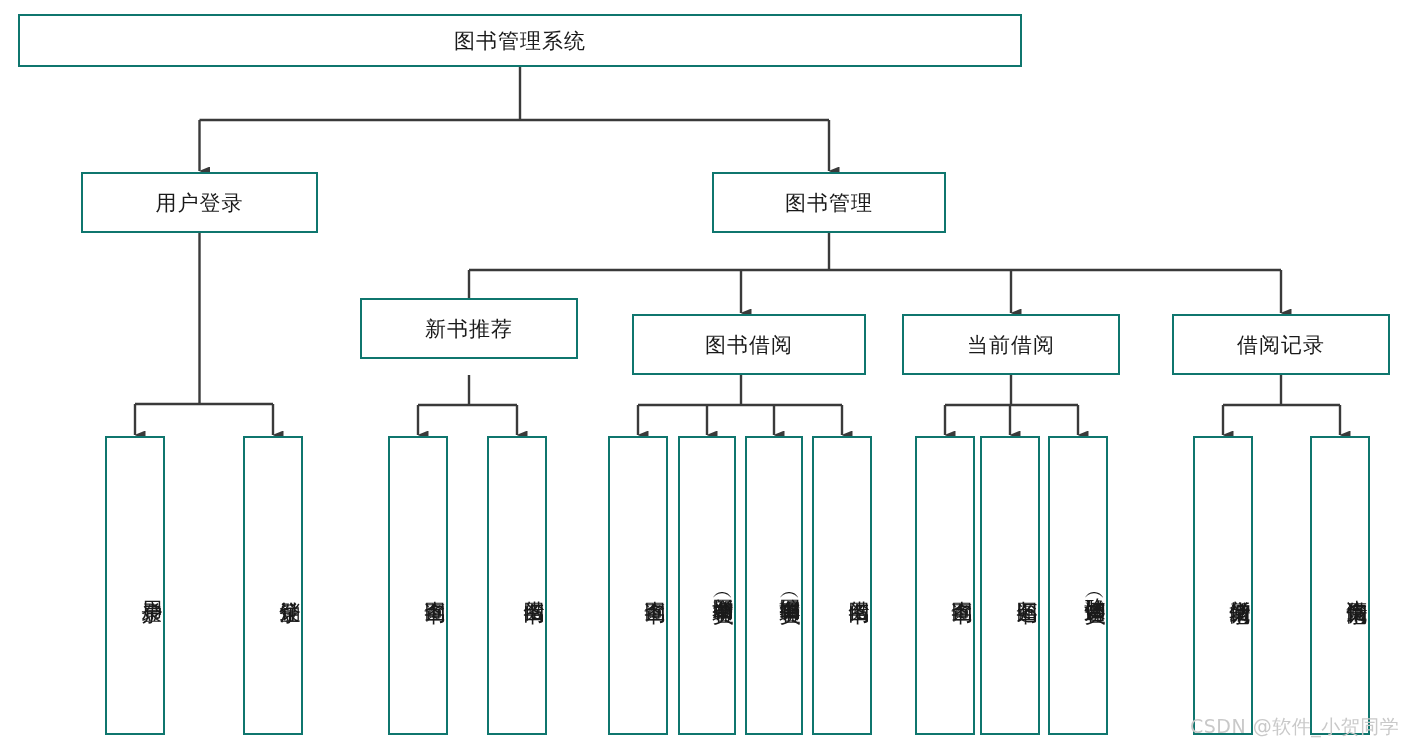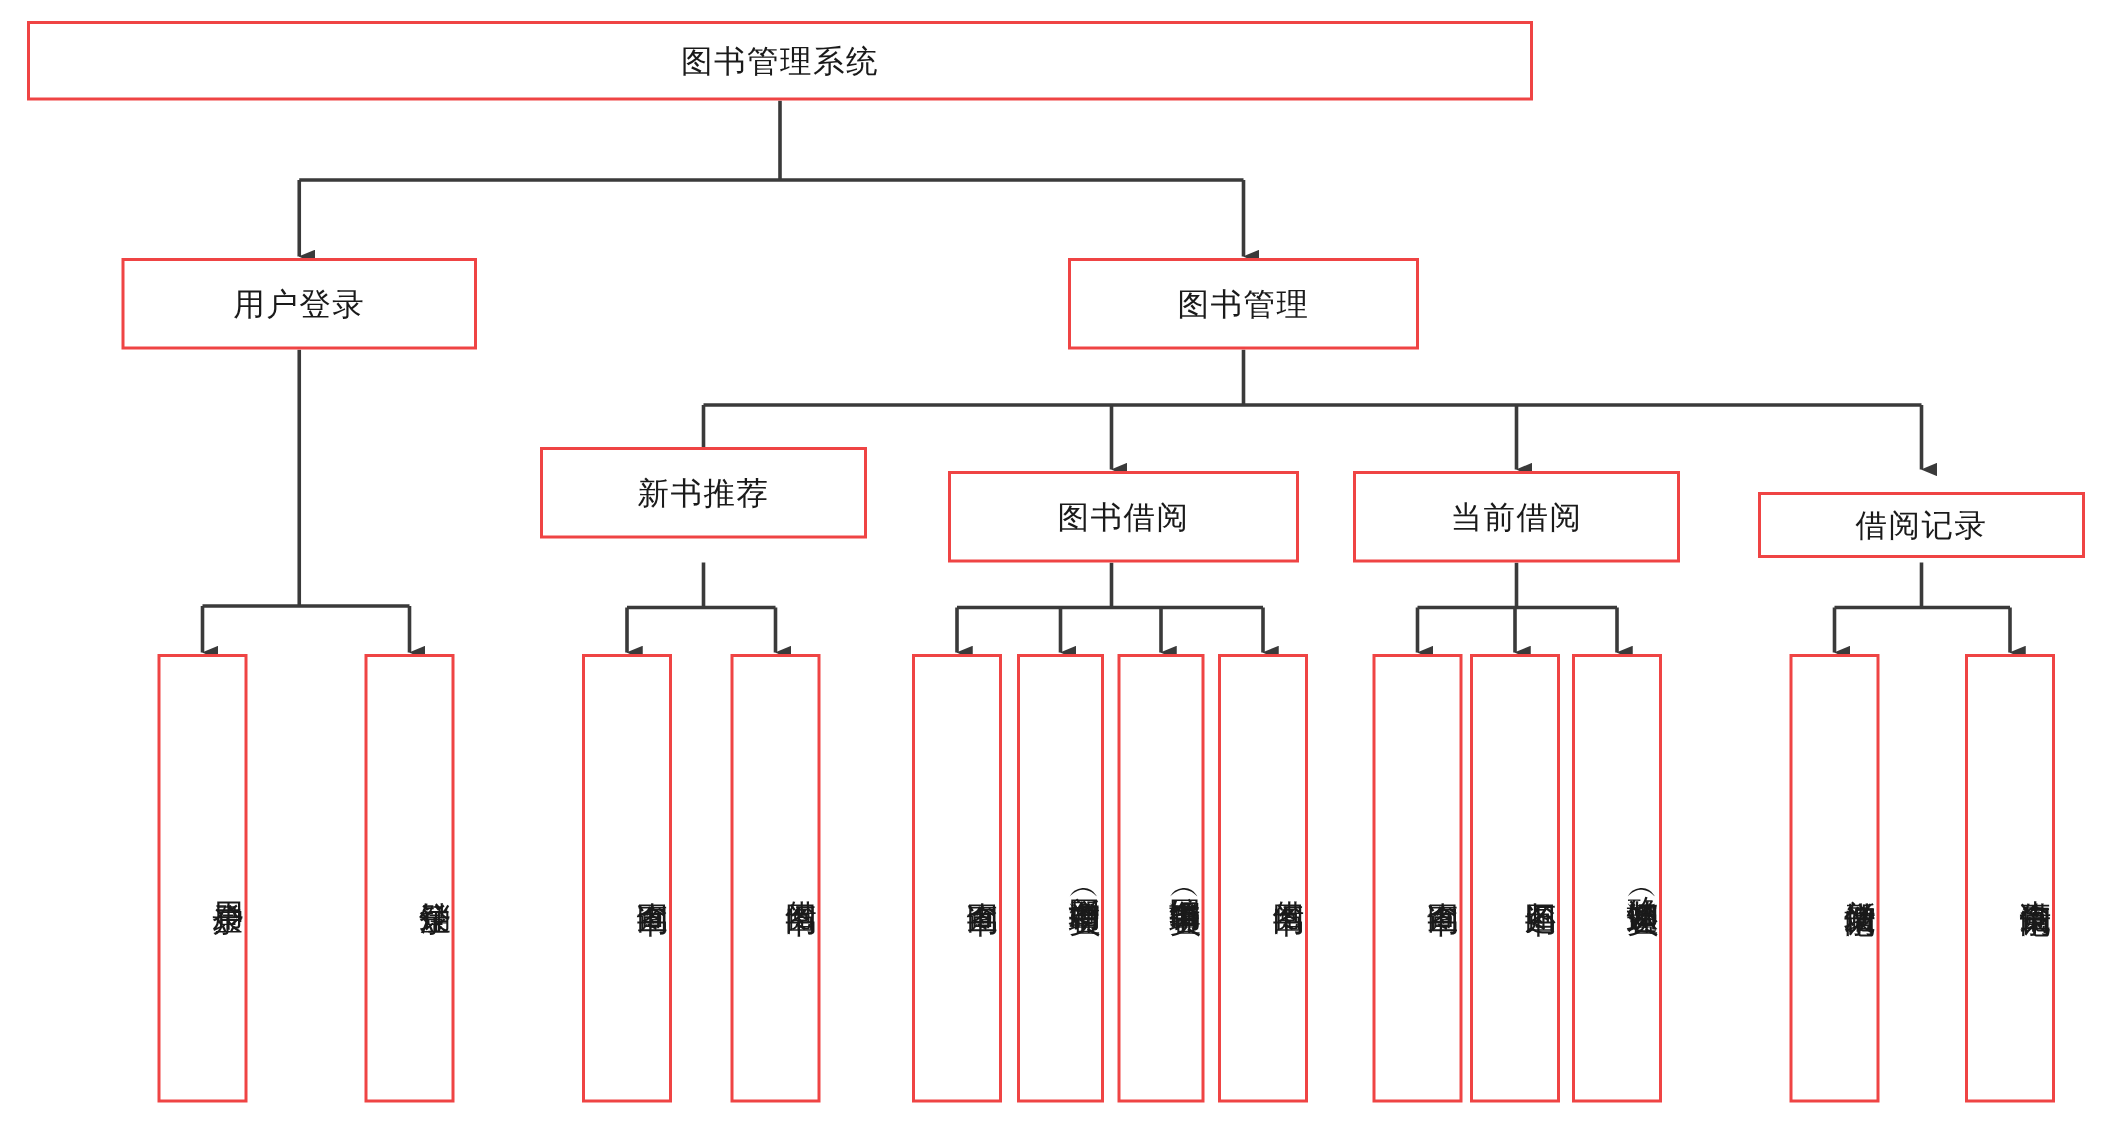--- a/index.html
+++ b/index.html
@@ -20,21 +20,21 @@
   #wires {
     position: absolute;
     left: 0;
     top: 0;
     width: 1405px;
     height: 747px;
   }
   .node {
     position: absolute;
     box-sizing: border-box;
-    border: 2px solid #ef4444;
+    border: 2px solid #0f766e;
     background: #ffffff;
     display: flex;
     align-items: center;
     justify-content: center;
     color: #1a1a1a;
   }
   .node-h {
     font-size: 21px;
     letter-spacing: 1px;
   }
@@ -124,21 +124,21 @@
       </div>
       <div class="node node-h" style="left: 360px; top: 298px; width: 218px; height: 61px;">
         <span>新书推荐</span>
       </div>
       <div class="node node-h" style="left: 632px; top: 314px; width: 234px; height: 61px;">
         <span>图书借阅</span>
       </div>
       <div class="node node-h" style="left: 902px; top: 314px; width: 218px; height: 61px;">
         <span>当前借阅</span>
       </div>
-      <div class="node node-h" style="left: 1172px; top: 328px; width: 218px; height: 44px;">
+      <div class="node node-h" style="left: 1172px; top: 314px; width: 218px; height: 61px;">
         <span>借阅记录</span>
       </div>
       <div class="node node-v" style="left: 105px; top: 436px; width: 60px; height: 299px;">
         <span>用户登录</span>
       </div>
       <div class="node node-v" style="left: 243px; top: 436px; width: 60px; height: 299px;">
         <span>注销登录</span>
       </div>
       <div class="node node-v" style="left: 388px; top: 436px; width: 60px; height: 299px;">
         <span>查询图书</span>
@@ -168,14 +168,15 @@
         <span>确认归还（管理员）</span>
       </div>
       <div class="node node-v" style="left: 1193px; top: 436px; width: 60px; height: 299px;">
         <span>新增借阅记录</span>
       </div>
       <div class="node node-v" style="left: 1310px; top: 436px; width: 60px; height: 299px;">
         <span>查询借阅记录</span>
       </div>
     </div>
 
+  <div class="watermark" style="left:1190px; top:714px;">CSDN @软件_小贺同学</div>
 
 </div>
 
 </body></html>

